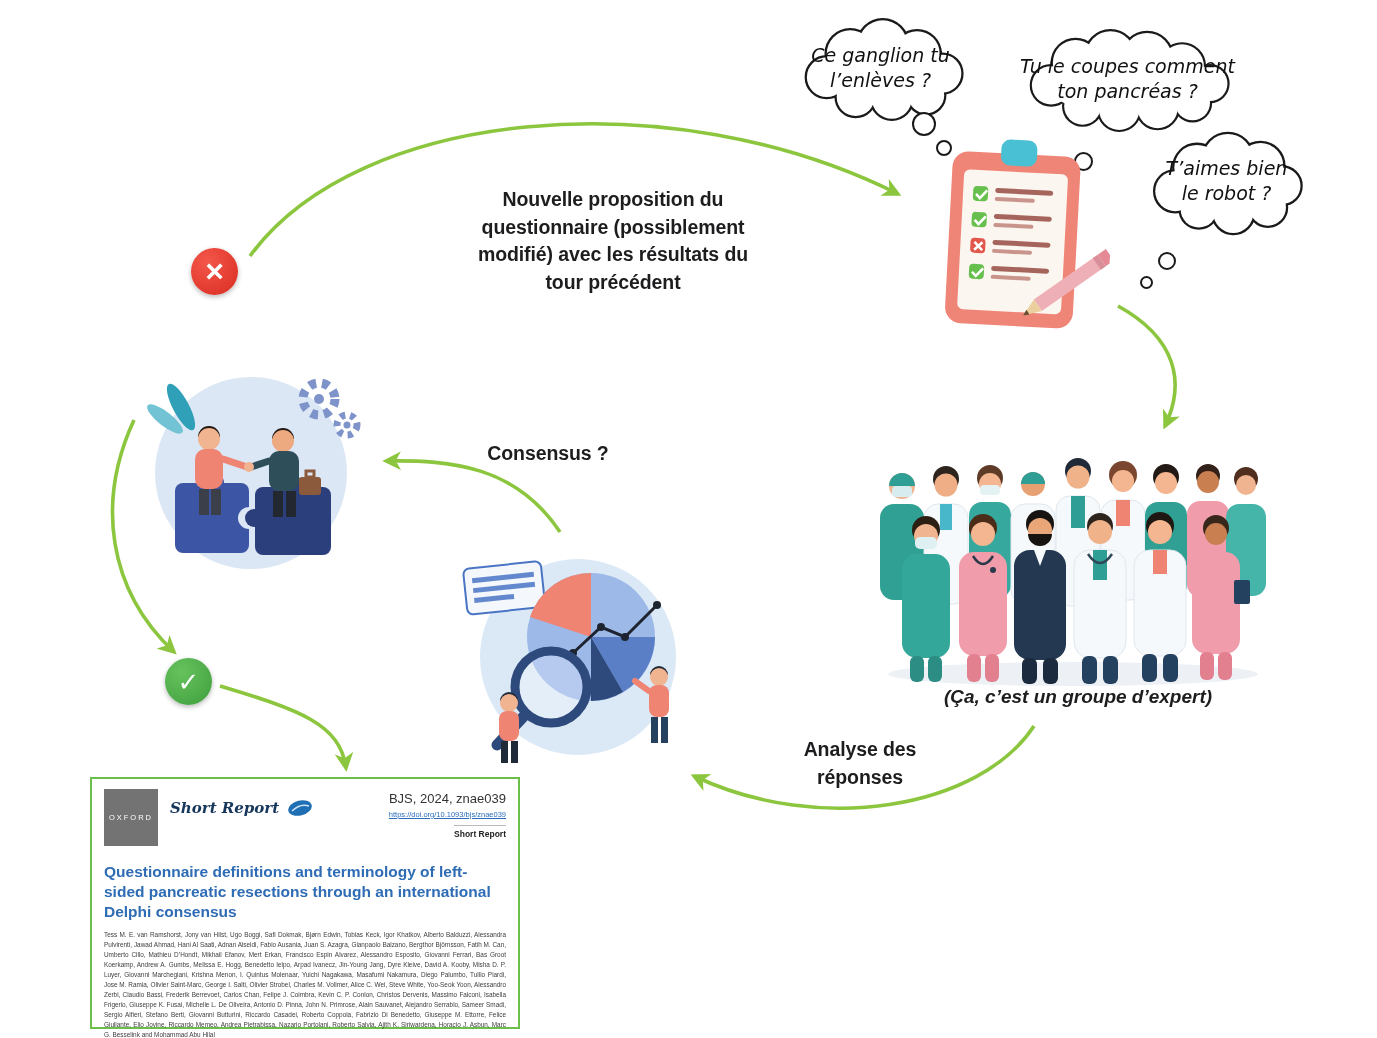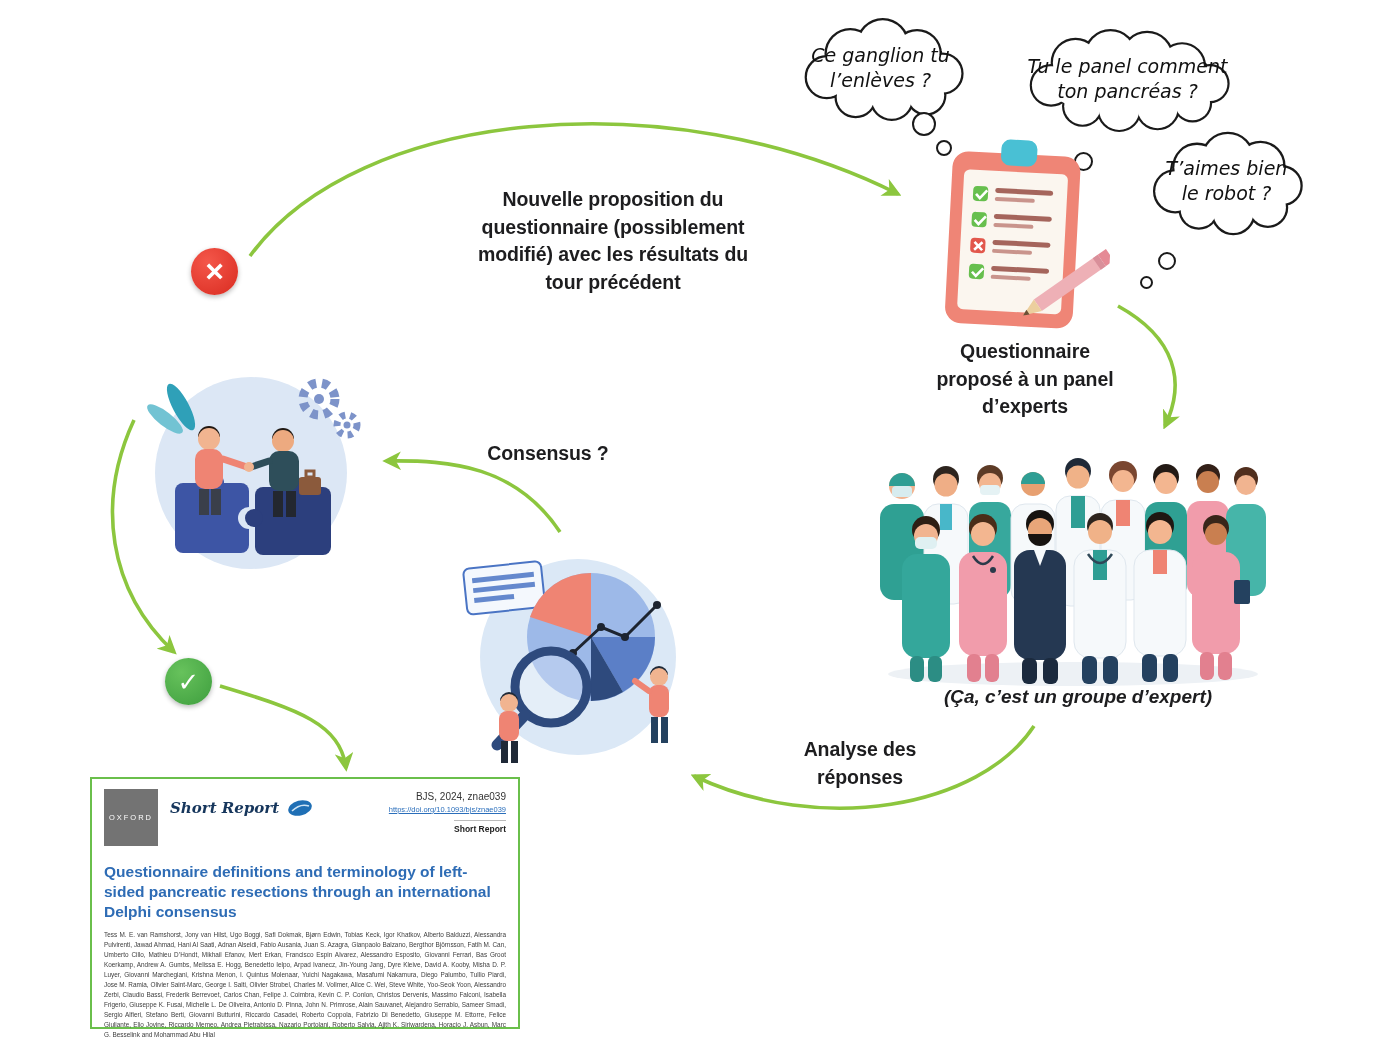--- a/index.html
+++ b/index.html
@@ -25,21 +25,21 @@
 
   
   .paper{background:#fff;border:2px solid #6abf4b;box-sizing:border-box;padding:10px 12px;}
   .paper-head{display:flex;align-items:flex-start;}
   .oxford-box{width:54px;height:57px;background:#737373;color:#fff;display:flex;
               align-items:center;justify-content:center;font-size:7.5px;letter-spacing:2px;}
   .script-wrap{display:flex;align-items:center;margin:10px 0 0 12px;}
   .script-label{font-family:"DejaVu Serif","Liberation Serif",serif;font-style:italic;
                 font-weight:bold;font-size:15px;color:#16365c;margin-right:8px;}
   .paper-meta{margin-left:auto;text-align:right;line-height:1.5;}
-  .meta-journal{font-size:10px;color:#333;}
+  .meta-journal{font-size:13px;color:#333;}
   .meta-doi{font-size:7.5px;color:#2a6ebb;text-decoration:underline;cursor:pointer;}
   .meta-type{font-size:8.5px;font-weight:bold;color:#222;border-top:1px solid #bbb;
              display:inline-block;padding-top:2px;margin-top:1px;}
   .paper-title{color:#2e6cb5;font-weight:bold;font-size:15.5px;line-height:1.28;margin-top:16px;}
   .paper-authors{font-size:6.4px;color:#3c3c3c;line-height:1.55;margin-top:9px;text-align:justify;}
 </style>
 </head>
 <body>
 
 <div id="canvas">
@@ -114,21 +114,21 @@
         <circle cx="212" cy="80" r="20"></circle>
           <circle cx="172" cy="86" r="23"></circle>
           <circle cx="128" cy="88" r="23"></circle>
         <circle cx="86" cy="84" r="21"></circle>
         <circle cx="110" cy="56" r="34"></circle>
           <circle cx="150" cy="56" r="34"></circle>
           <circle cx="188" cy="58" r="28"></circle>
           <circle cx="74" cy="58" r="24"></circle>
       </g>
     </svg>
-    <div class="bubble-text">Tu le panel comment
+    <div class="bubble-text">Tu le coupes comment
 ton pancréas ?</div>
   </div>
 
   <div class="abs z2 bubble" style="left:1096px;top:124px;width:205px;height:118px">
     <svg class="bubble-svg" width="205" height="118" viewBox="-4 -6 213 130">
       <g stroke="#1a1a1a" stroke-width="5" fill="#fff">
         <circle cx="46" cy="68" r="22"></circle>
           <circle cx="70" cy="42" r="25"></circle>
           <circle cx="104" cy="32" r="27"></circle>
         <circle cx="140" cy="40" r="25"></circle>
@@ -196,23 +196,20 @@
         <polygon points="90,-2.8 96,0 90,2.8" fill="#6b4f35"></polygon>
       </g>
     </svg>
   </div>
 
   <div class="abs z3 label" style="left:420px;top:186px;width:330px">Nouvelle proposition du
 questionnaire (possiblement
 modifié) avec les résultats du
 tour précédent</div>
 
-  <div class="abs z3 label" style="left:857px;top:338px;width:280px">Questionnaire
-proposé à un panel
-d’experts</div>
 
   <div class="abs z3 label" style="left:752px;top:736px;width:160px">Analyse des
 réponses</div>
 
   <div class="abs z3 label" style="left:445px;top:440px;width:150px">Consensus ?</div>
 
   <div class="abs z2" style="left:840px;top:430px;width:410px;height:258px">
     <svg width="410" height="258" viewBox="0 0 410 258">
       <ellipse cx="205" cy="244" rx="185" ry="12" fill="#edf1f5"></ellipse>
 

